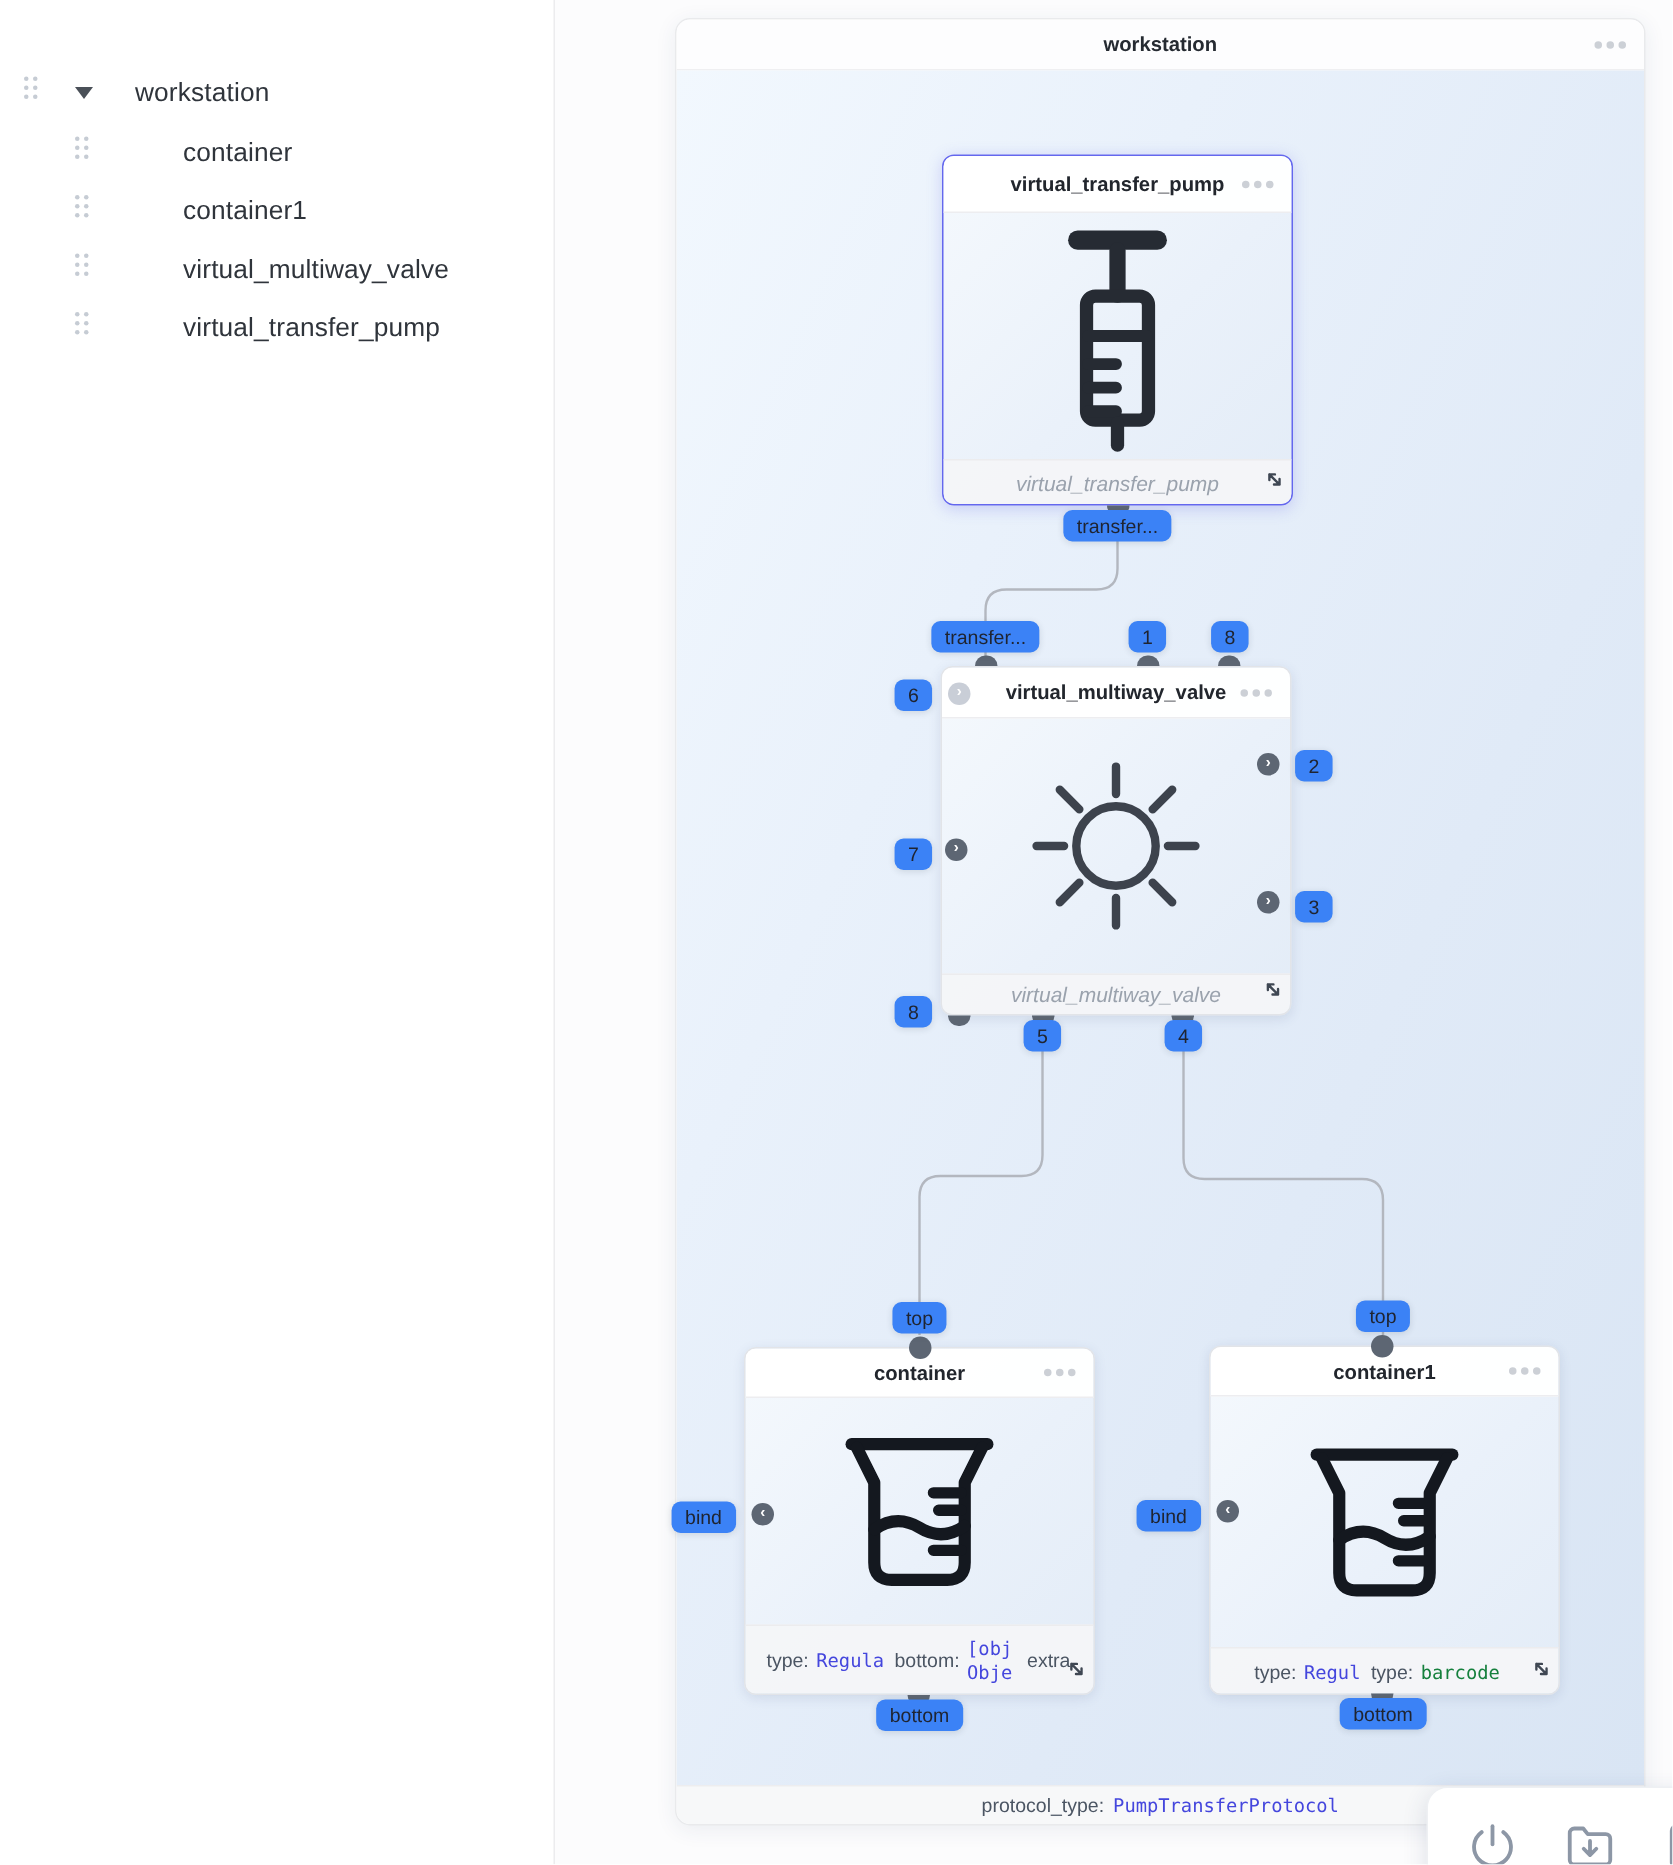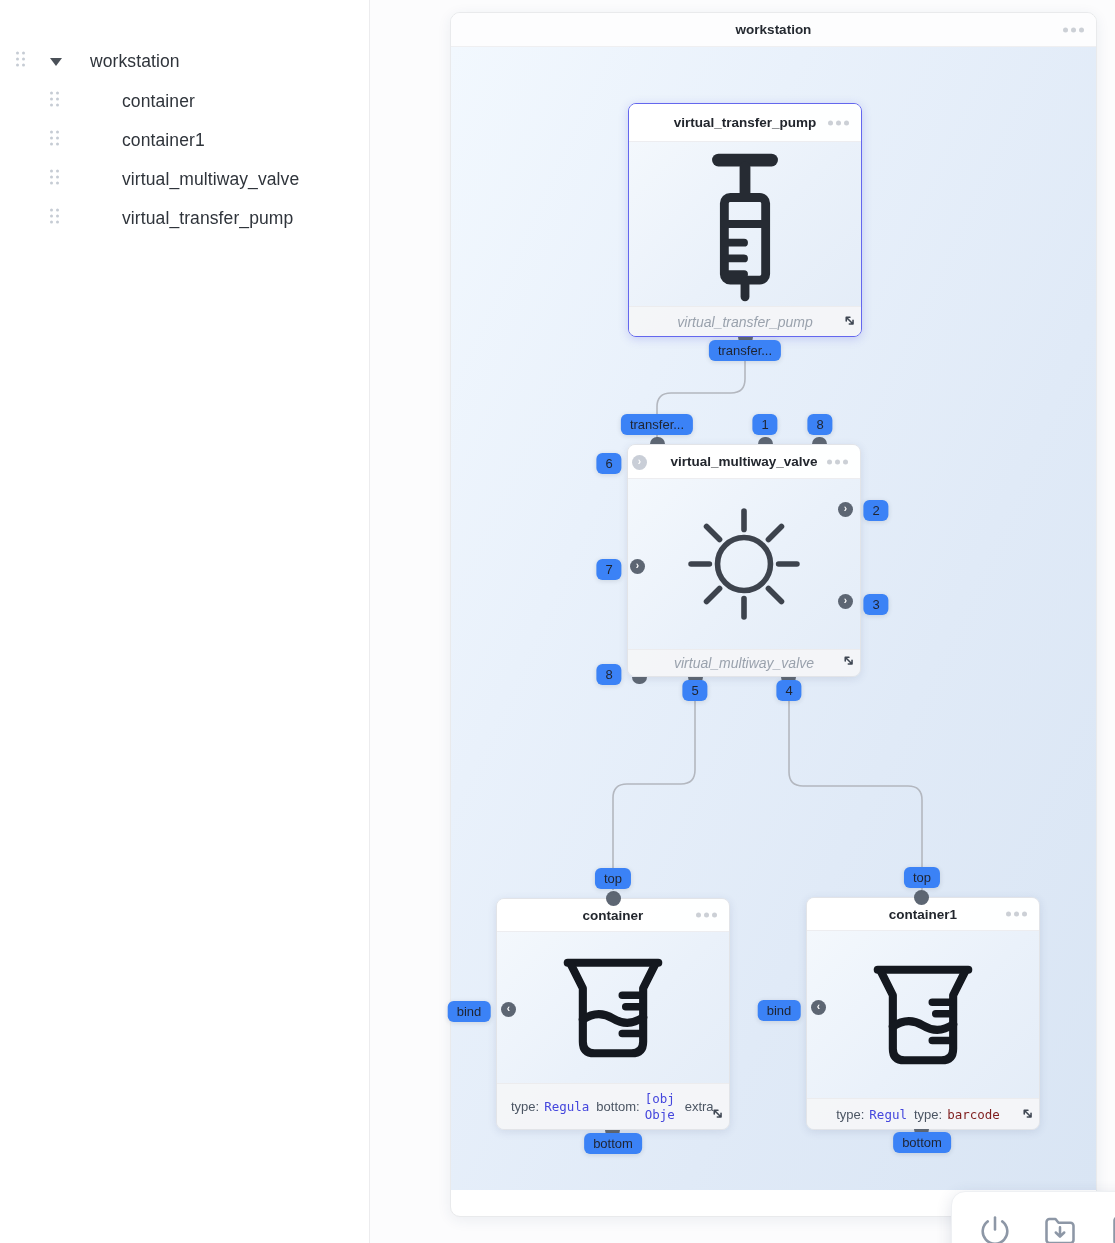--- a/index.html
+++ b/index.html
@@ -58,21 +58,21 @@
     position:absolute; left:0; bottom:0; right:0; background:#f4f5f7ee;
     border-top:1px solid #ececee; display:flex; align-items:center; justify-content:center;
   }
   .node-footer .fname{ font-size:14px; font-style:italic; color:#9aa2ad; }
   .resize{ position:absolute; right:5px; bottom:5px; cursor:nwse-resize; }
   .node-body{ position:absolute; left:0; right:0; display:flex; align-items:center; justify-content:center; }
   .fields{ display:flex; align-items:center; gap:7px; padding:0 16px 0 14px; white-space:nowrap; overflow:hidden; width:100%; height:100%; }
   .field{ display:flex; align-items:center; gap:5px; }
   .f-label{ font-size:13px; color:#4b5563; }
   .f-value{ font-family:"DejaVu Sans Mono", monospace; font-size:12.5px; color:#4446dd; }
-  .f-value.plain{ color:#7f1d1d;text-align:right; }
+  .f-value.plain{ color:#15803d;text-align:right; }
   .f-wrap{ width:33px; line-height:1.25; word-break:break-all; white-space:normal; overflow:hidden; max-height:33px;}
   
   .port{
     position:absolute; width:15px; height:15px; border-radius:50%; background:#5d6673; z-index:12;
     color:#fff; font-size:10px; line-height:14px; text-align:center; font-weight:700; cursor:crosshair;
   }
   .port.light{ background:#c9ced7; }
   .halfport{ position:absolute; width:15px; height:7px; background:#5d6673; z-index:12; cursor:crosshair; }
   .halfport.up{ border-radius:8px 8px 0 0; }
   .halfport.down{ border-radius:0 0 8px 8px; }
@@ -186,20 +186,24 @@
   <div class="panel">
     <div class="panel-header">
       <span class="panel-title">workstation</span>
       <span class="dots">
           <i></i>
           <i></i>
           <i></i>
         </span>
     </div>
     <div class="panel-body"></div>
+    <div class="panel-footer">
+      <span class="kv-label">protocol_type:</span>
+      <span class="kv-value">PumpTransferProtocol</span>
+    </div>
   </div>
 
   <svg class="edges" width="1115" height="1243">
     <g fill="none" stroke="#b3b7bf" stroke-width="1.6">
       <path d="M745,342 V379 Q745,393 731,393 H671 Q657,393 657,407 V438"></path>
       <path d="M695,686 V770 Q695,784 681,784 H627 Q613,784 613,798 V890"></path>
       <path d="M789,686 V772 Q789,786 803,786 H908 Q922,786 922,800 V890"></path>
     </g>
   </svg>
 

